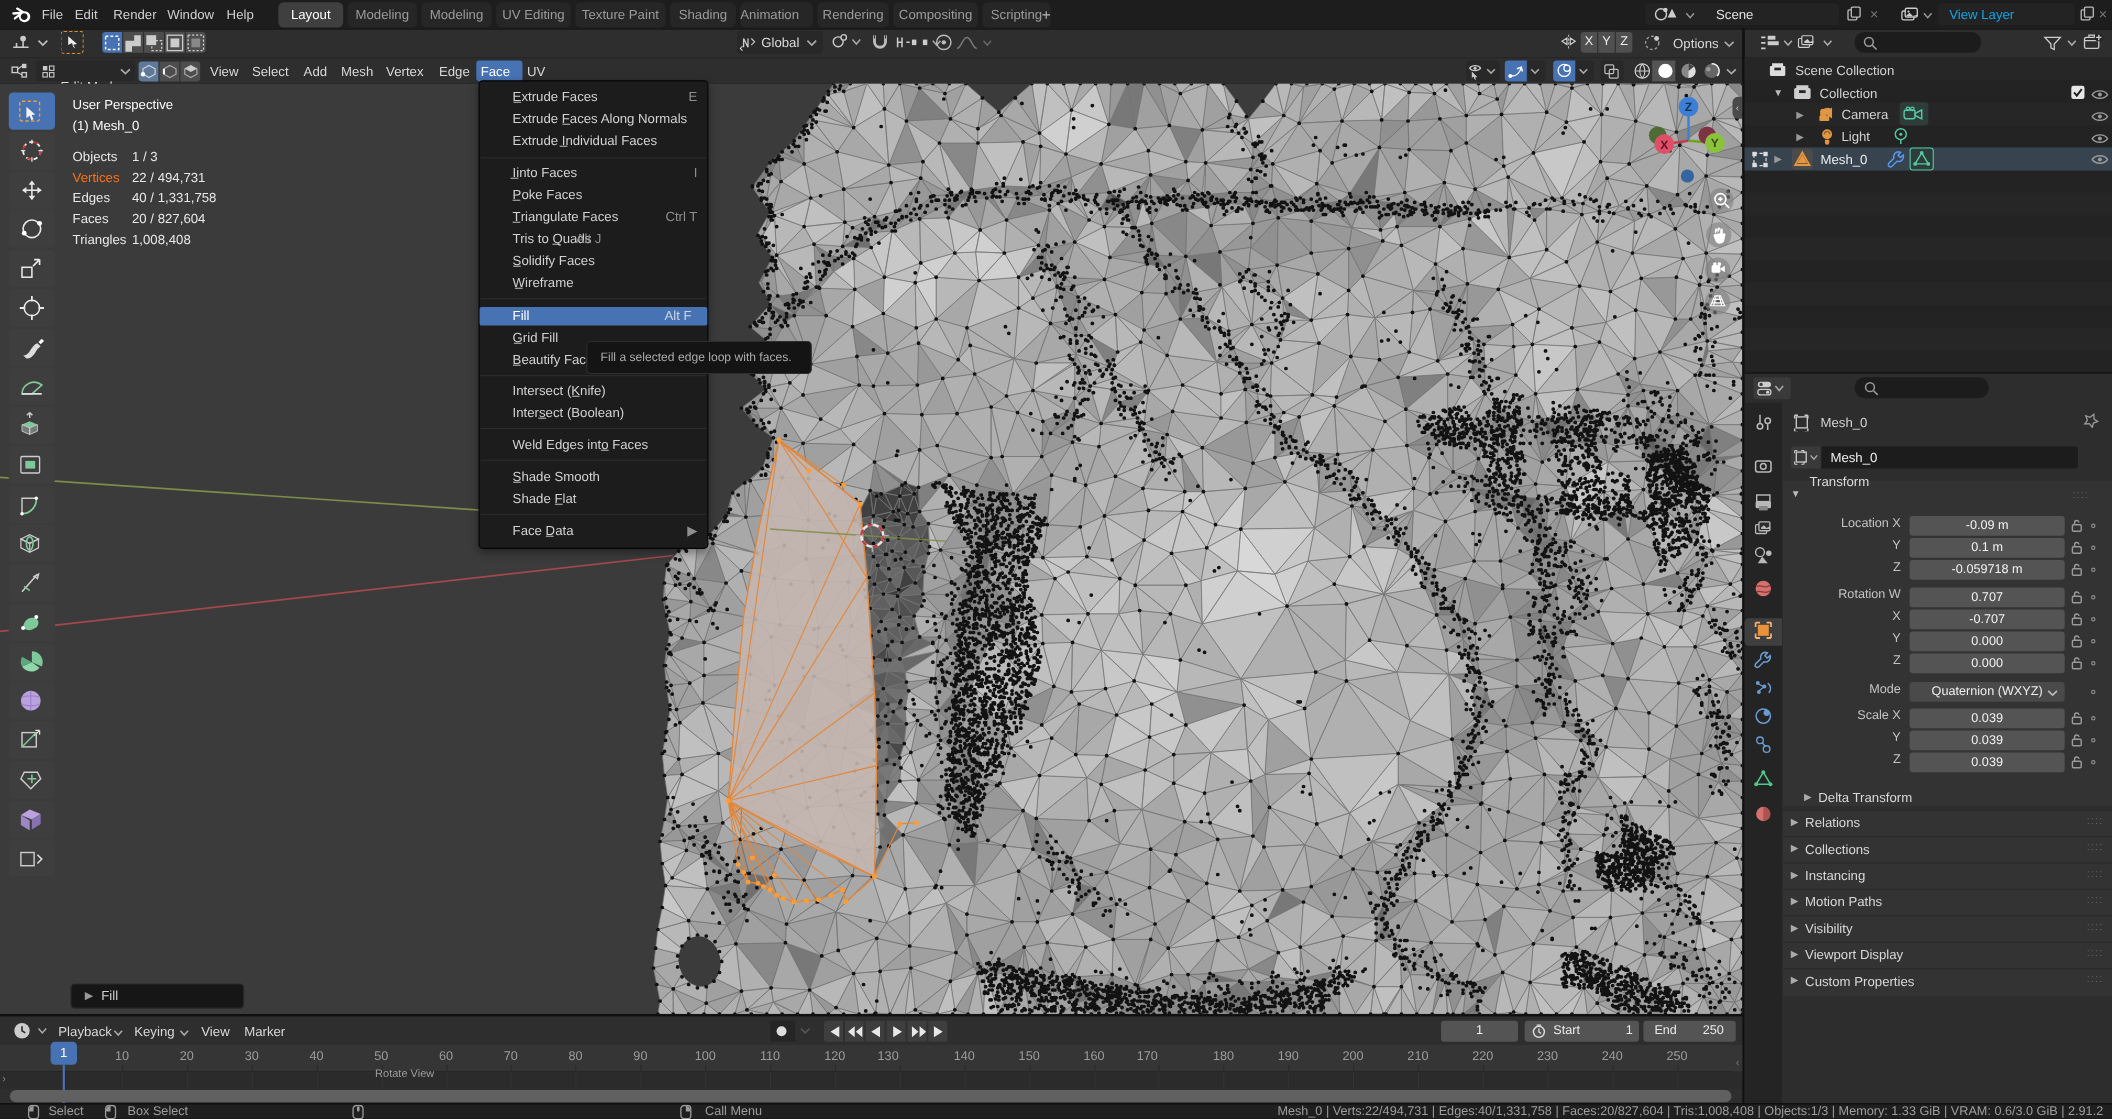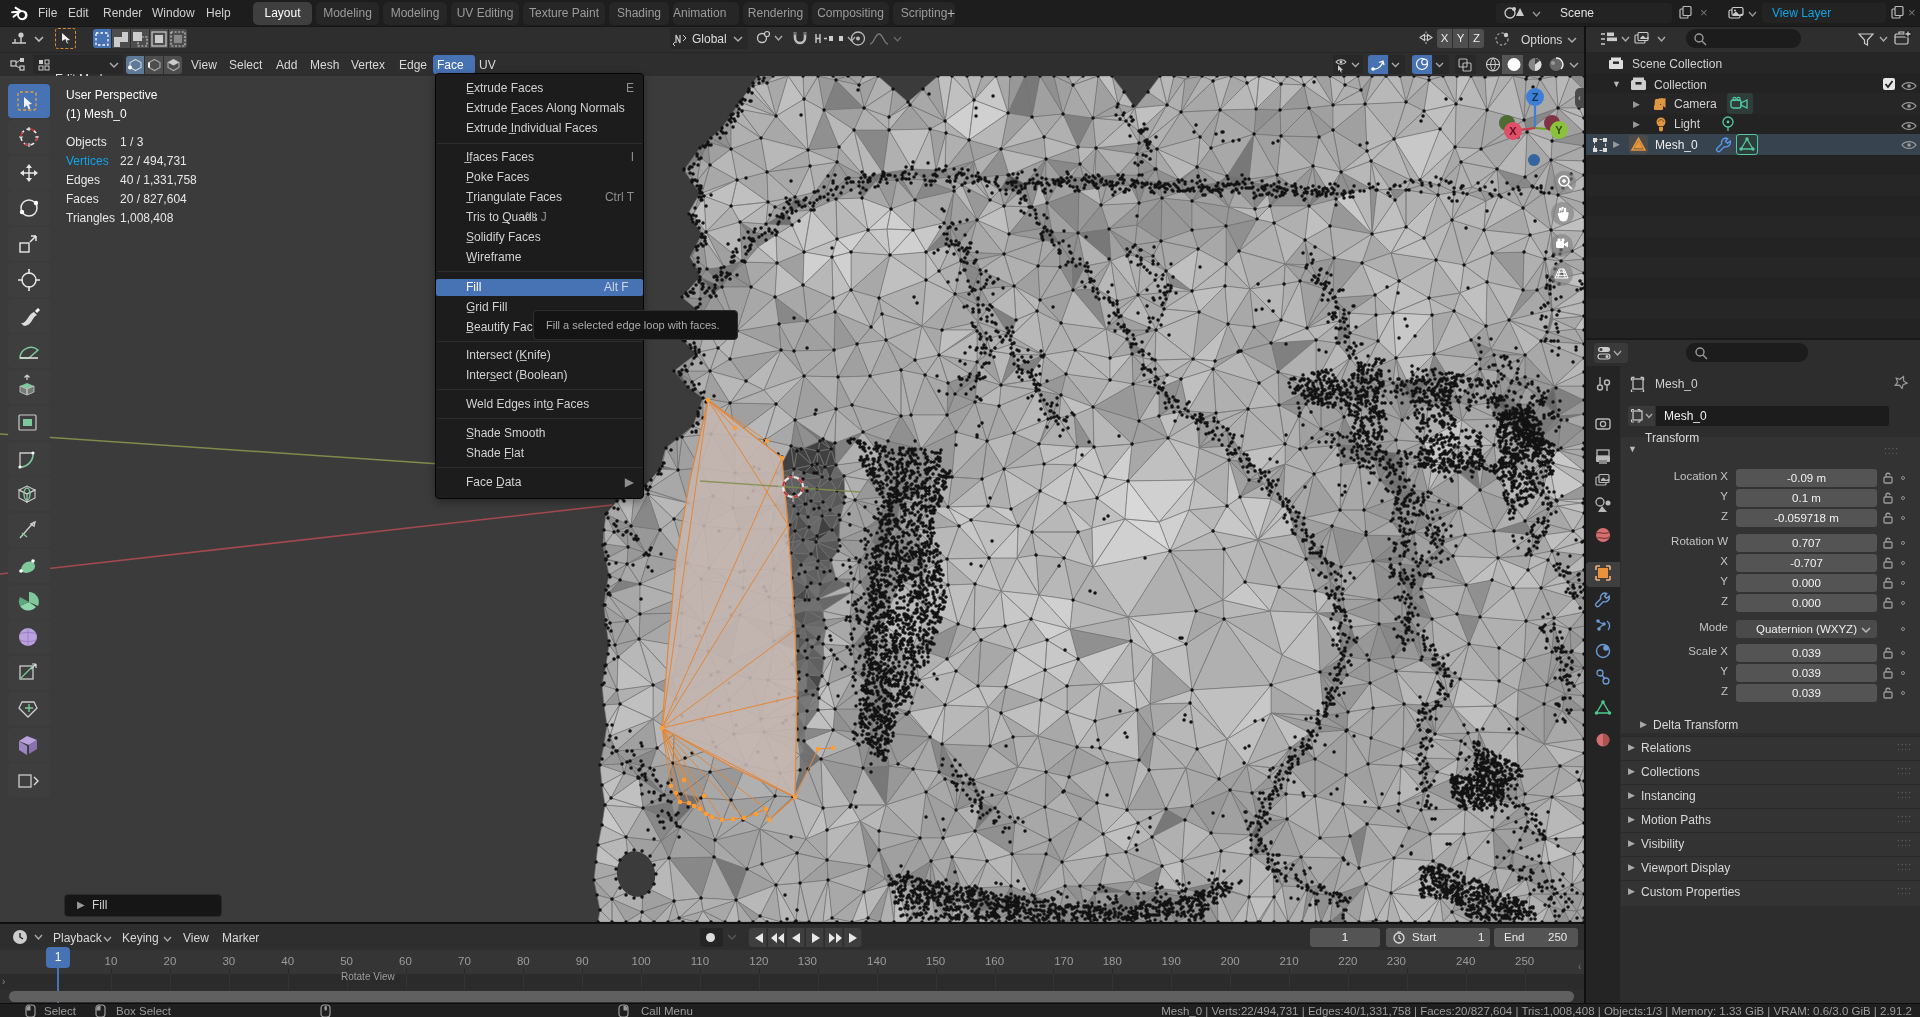--- a/index.html
+++ b/index.html
@@ -374,21 +374,21 @@
   </svg>
 <div class="a" style="left:8px;top:763.25px;width:42px;height:34px;background:#3e3e3e;border-radius:4px"></div>
 <svg class="a" style="left:8px;top:763.25px" width="42" height="34" viewBox="0 0 42 34">
     <rect x="11" y="12" width="12" height="12" fill="none" stroke="#ccc" stroke-width="1.3"></rect>
     <path d="M26 14l4 4-4 4" stroke="#ddd" stroke-width="1.4" fill="none"></path>
   </svg>
 <div class="a" style="left:66px;top:88px;color:#fcfcfc;font-size:12px">User Perspective</div>
 <div class="a" style="left:66px;top:107px;color:#fcfcfc;font-size:12px">(1) Mesh_0</div>
 <div class="a" style="left:66px;top:135px;color:#e8e8e8;font-size:12px">Objects</div>
 <div class="a" style="left:120px;top:135px;color:#e8e8e8;font-size:12px">1 / 3</div>
-<div class="a" style="left:66px;top:154px;color:#0ea5e9;font-size:12px">Vertices</div>
+<div class="a" style="left:66px;top:154px;color:#f97316;font-size:12px">Vertices</div>
 <div class="a" style="left:120px;top:154px;color:#e8e8e8;font-size:12px">22 / 494,731</div>
 <div class="a" style="left:66px;top:173px;color:#e8e8e8;font-size:12px">Edges</div>
 <div class="a" style="left:120px;top:173px;color:#e8e8e8;font-size:12px">40 / 1,331,758</div>
 <div class="a" style="left:66px;top:192px;color:#e8e8e8;font-size:12px">Faces</div>
 <div class="a" style="left:120px;top:192px;color:#e8e8e8;font-size:12px">20 / 827,604</div>
 <div class="a" style="left:66px;top:211px;color:#e8e8e8;font-size:12px">Triangles</div>
 <div class="a" style="left:120px;top:211px;color:#e8e8e8;font-size:12px">1,008,408</div>
 <svg class="a" style="left:1473px;top:75px" width="100" height="100" viewBox="0 0 100 100">
     <line x1="62" y1="53" x2="62" y2="22" stroke="#3d7fd6" stroke-width="2.2"></line>
 <line x1="62" y1="53" x2="40" y2="56" stroke="#c6394f" stroke-width="2.2"></line>
@@ -427,21 +427,21 @@
 <div class="a" style="left:1575px;top:957px;width:9px;height:20px;background:#3a3a3a;border-radius:5px 0 0 5px;color:#aaa;font-size:9px;line-height:20px;text-align:center">‹</div>
 <div class="a" style="left:64px;top:894px;width:158px;height:23px;background:#161616;border-radius:4px;border:1px solid #2a2a2a"></div>
 <div class="a" style="left:77px;top:899px;color:#999;font-size:10px">▶</div>
 <div class="a" style="left:92px;top:898px;color:#cfcfcf">Fill</div>
 <div class="a" style="left:435px;top:73px;width:209px;height:426px;background:#1c1c1c;border:1px solid #050505;border-radius:4px;box-shadow:0 3px 8px rgba(0,0,0,.35)"></div>
 <div class="a" style="left:466px;top:81px;color:#d2d2d2">E̲xtrude Faces</div>
 <div class="a" style="left:436px;top:81px;width:198px;text-align:right;color:#8f8f8f">E</div>
 <div class="a" style="left:466px;top:101px;color:#d2d2d2">Extrude F̲aces Along Normals</div>
 <div class="a" style="left:466px;top:121px;color:#d2d2d2">Extrude I̲ndividual Faces</div>
 <div class="a" style="left:437px;top:143px;width:205px;height:1px;background:#2d2d2d"></div>
-<div class="a" style="left:466px;top:150px;color:#d2d2d2">I̲faces Faces</div>
+<div class="a" style="left:466px;top:150px;color:#d2d2d2">I̲into Faces</div>
 <div class="a" style="left:436px;top:150px;width:198px;text-align:right;color:#8f8f8f">I</div>
 <div class="a" style="left:466px;top:170px;color:#d2d2d2">P̲oke Faces</div>
 <div class="a" style="left:466px;top:190px;color:#d2d2d2">T̲riangulate Faces</div>
 <div class="a" style="left:436px;top:190px;width:198px;text-align:right;color:#8f8f8f">Ctrl T</div>
 <div class="a" style="left:466px;top:210px;color:#d2d2d2">Tris to Q̲uads</div>
 <div class="a" style="left:436px;top:210px;width:198px;text-align:center;color:#8f8f8f">Alt J</div>
 <div class="a" style="left:466px;top:230px;color:#d2d2d2">S̲olidify Faces</div>
 <div class="a" style="left:466px;top:250px;color:#d2d2d2">W̲ireframe</div>
 <div class="a" style="left:437px;top:271px;width:205px;height:1px;background:#2d2d2d"></div>
 <div class="a" style="left:436px;top:279px;width:207px;height:17px;background:#4772b3;border-radius:2px"></div>
@@ -898,39 +898,39 @@
 <div class="a" style="left:817.8px;top:974px;width:1px;height:16px;background:#333333"></div>
 <div class="a" style="left:856.6999999999999px;top:955px;width:40px;text-align:center;color:#9c9c9c;font-size:11.5px">140</div>
 <div class="a" style="left:876.6999999999999px;top:968px;width:1px;height:6px;background:#2a2a2a"></div>
 <div class="a" style="left:876.6999999999999px;top:974px;width:1px;height:16px;background:#333333"></div>
 <div class="a" style="left:915.5999999999999px;top:955px;width:40px;text-align:center;color:#9c9c9c;font-size:11.5px">150</div>
 <div class="a" style="left:935.5999999999999px;top:968px;width:1px;height:6px;background:#2a2a2a"></div>
 <div class="a" style="left:935.5999999999999px;top:974px;width:1px;height:16px;background:#333333"></div>
 <div class="a" style="left:974.5px;top:955px;width:40px;text-align:center;color:#9c9c9c;font-size:11.5px">160</div>
 <div class="a" style="left:994.5px;top:968px;width:1px;height:6px;background:#2a2a2a"></div>
 <div class="a" style="left:994.5px;top:974px;width:1px;height:16px;background:#333333"></div>
-<div class="a" style="left:1033.4px;top:955px;width:40px;text-align:right;color:#9c9c9c;font-size:11.5px">170</div>
+<div class="a" style="left:1033.4px;top:955px;width:40px;text-align:left;color:#9c9c9c;font-size:11.5px">170</div>
 <div class="a" style="left:1053.4px;top:968px;width:1px;height:6px;background:#2a2a2a"></div>
 <div class="a" style="left:1053.4px;top:974px;width:1px;height:16px;background:#333333"></div>
 <div class="a" style="left:1092.3px;top:955px;width:40px;text-align:center;color:#9c9c9c;font-size:11.5px">180</div>
 <div class="a" style="left:1112.3px;top:968px;width:1px;height:6px;background:#2a2a2a"></div>
 <div class="a" style="left:1112.3px;top:974px;width:1px;height:16px;background:#333333"></div>
 <div class="a" style="left:1151.2px;top:955px;width:40px;text-align:center;color:#9c9c9c;font-size:11.5px">190</div>
 <div class="a" style="left:1171.2px;top:968px;width:1px;height:6px;background:#2a2a2a"></div>
 <div class="a" style="left:1171.2px;top:974px;width:1px;height:16px;background:#333333"></div>
 <div class="a" style="left:1210.1px;top:955px;width:40px;text-align:center;color:#9c9c9c;font-size:11.5px">200</div>
 <div class="a" style="left:1230.1px;top:968px;width:1px;height:6px;background:#2a2a2a"></div>
 <div class="a" style="left:1230.1px;top:974px;width:1px;height:16px;background:#333333"></div>
 <div class="a" style="left:1269.0px;top:955px;width:40px;text-align:center;color:#9c9c9c;font-size:11.5px">210</div>
 <div class="a" style="left:1289.0px;top:968px;width:1px;height:6px;background:#2a2a2a"></div>
 <div class="a" style="left:1289.0px;top:974px;width:1px;height:16px;background:#333333"></div>
 <div class="a" style="left:1327.8999999999999px;top:955px;width:40px;text-align:center;color:#9c9c9c;font-size:11.5px">220</div>
 <div class="a" style="left:1347.8999999999999px;top:968px;width:1px;height:6px;background:#2a2a2a"></div>
 <div class="a" style="left:1347.8999999999999px;top:974px;width:1px;height:16px;background:#333333"></div>
-<div class="a" style="left:1386.8px;top:955px;width:40px;color:#9c9c9c;font-size:11.5px">230</div>
+<div class="a" style="left:1386.8px;top:955px;width:40px;text-align:center;color:#9c9c9c;font-size:11.5px">230</div>
 <div class="a" style="left:1406.8px;top:968px;width:1px;height:6px;background:#2a2a2a"></div>
 <div class="a" style="left:1406.8px;top:974px;width:1px;height:16px;background:#333333"></div>
 <div class="a" style="left:1445.6999999999998px;top:955px;width:40px;text-align:center;color:#9c9c9c;font-size:11.5px">240</div>
 <div class="a" style="left:1465.6999999999998px;top:968px;width:1px;height:6px;background:#2a2a2a"></div>
 <div class="a" style="left:1465.6999999999998px;top:974px;width:1px;height:16px;background:#333333"></div>
 <div class="a" style="left:1504.6px;top:955px;width:40px;text-align:center;color:#9c9c9c;font-size:11.5px">250</div>
 <div class="a" style="left:1524.6px;top:968px;width:1px;height:6px;background:#2a2a2a"></div>
 <div class="a" style="left:1524.6px;top:974px;width:1px;height:16px;background:#333333"></div>
 <div class="a" style="left:57px;top:968px;width:2px;height:35px;background:#4772b3"></div>
 <div class="a" style="left:46px;top:947px;width:24px;height:21px;background:#4772b3;border-radius:4px;color:#fff;text-align:center;line-height:21px">1</div>

